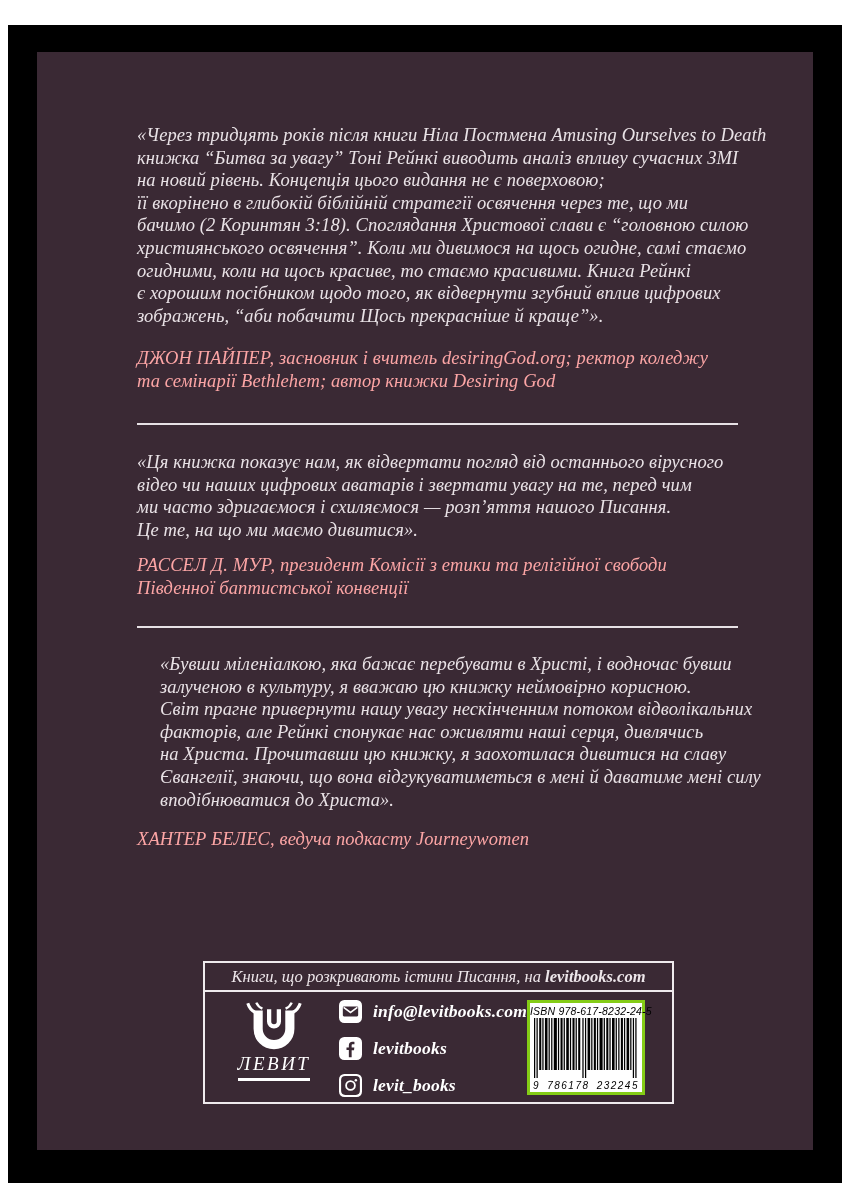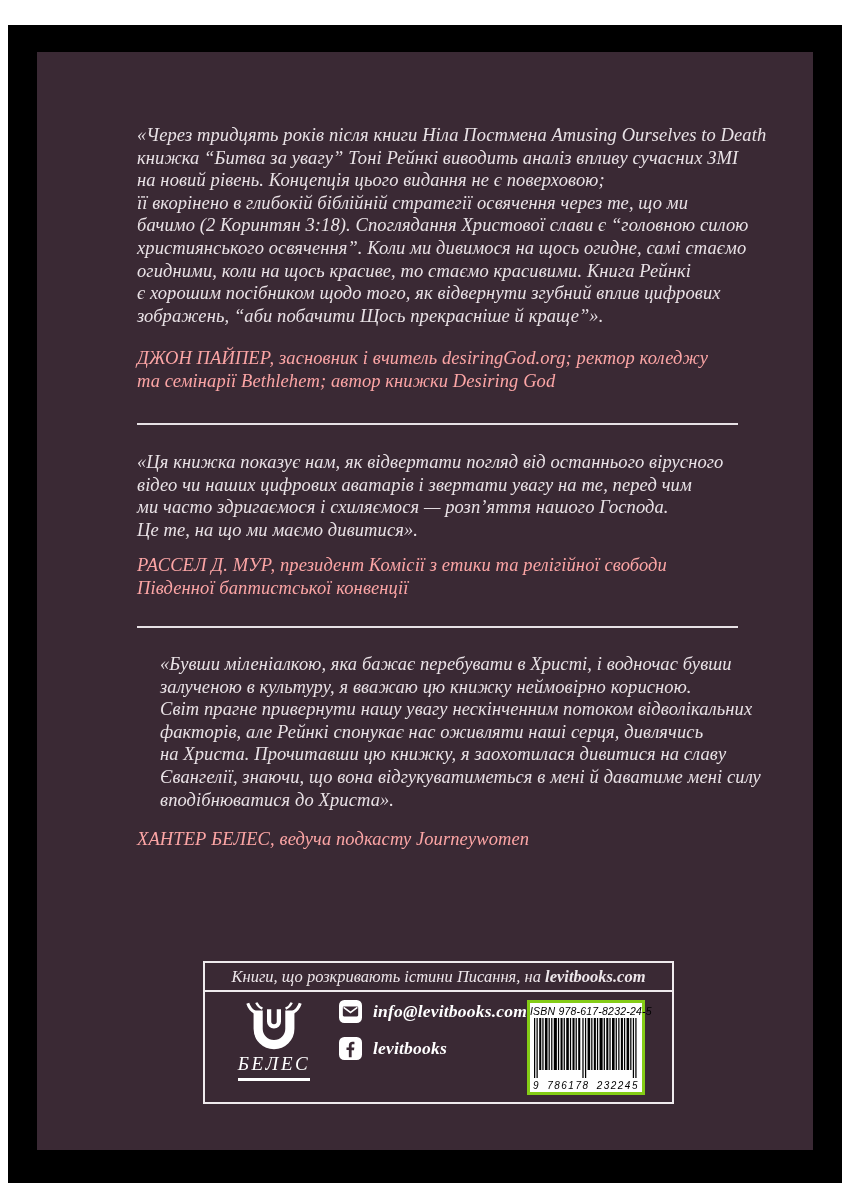--- a/index.html
+++ b/index.html
@@ -92,21 +92,21 @@
 огидними, коли на щось красиве, то стаємо красивими. Книга Рейнкі
 є хорошим посібником щодо того, як відвернути згубний вплив цифрових
 зображень, “аби побачити Щось прекрасніше й краще”».</p>
       <p class="attribution a1">ДЖОН ПАЙПЕР, засновник і вчитель desiringGod.org; ректор коледжу
 та семінарії Bethlehem; автор книжки Desiring God</p>
 
       <div class="divider d1"></div>
 
       <p class="quote q2">«Ця книжка показує нам, як відвертати погляд від останнього вірусного
 відео чи наших цифрових аватарів і звертати увагу на те, перед чим
-ми часто здригаємося і схиляємося — розп’яття нашого Господа.
+ми часто здригаємося і схиляємося — розп’яття нашого Писання.
 Це те, на що ми маємо дивитися».</p>
       <p class="attribution a2">РАССЕЛ Д. МУР, президент Комісії з етики та релігійної свободи
 Південної баптистської конвенції</p>
 
       <div class="divider d2"></div>
 
       <p class="quote q3">«Бувши міленіалкою, яка бажає перебувати в Христі, і водночас бувши
 залученою в культуру, я вважаю цю книжку неймовірно корисною.
 Світ прагне привернути нашу увагу нескінченним потоком відволікальних
 факторів, але Рейнкі спонукає нас оживляти наші серця, дивлячись
@@ -124,21 +124,21 @@
             <span>
               <svg width="62" height="50" viewBox="0 0 100 82" aria-hidden="true">
                 <path d="M24 14 V44 a26 26 0 0 0 52 0 V14" fill="none" stroke="#ffffff" stroke-width="15"></path>
                 <path d="M42 12 V32 a8 8 0 0 0 16 0 V12" fill="none" stroke="#ffffff" stroke-width="7"></path>
                 <path d="M7 2 Q10 12 19 17" fill="none" stroke="#ffffff" stroke-width="5"></path>
                 <path d="M93 2 Q90 12 81 17" fill="none" stroke="#ffffff" stroke-width="5"></path>
                 <path d="M21 1 Q24 8 31 11" fill="none" stroke="#ffffff" stroke-width="4"></path>
                 <path d="M79 1 Q76 8 69 11" fill="none" stroke="#ffffff" stroke-width="4"></path>
               </svg>
             </span>
-            <div class="logo-name">БЕЛЕС</div>
+            <div class="logo-name">ЛЕВИТ</div>
             <div class="logo-underline"></div>
           </div>
 
           <div class="contacts">
             <div class="contact-row">
               <span class="contact-icon">
                 <svg viewBox="0 0 24 24" aria-hidden="true">
                   <rect width="24" height="24" rx="5.5" fill="#ffffff"></rect>
                   <rect x="4" y="6.8" width="16" height="10.4" rx="1.2" fill="#3a2934"></rect>
                   <path d="M4.8 7.6 L12 13 L19.2 7.6" fill="none" stroke="#ffffff" stroke-width="1.6"></path>
@@ -147,20 +147,31 @@
               <span class="contact-label">info@levitbooks.com</span>
             </div>
             <div class="contact-row">
               <span class="contact-icon">
                 <svg viewBox="0 0 24 24" aria-hidden="true">
                   <rect width="24" height="24" rx="5.5" fill="#ffffff"></rect>
                   <path fill="#3a2934" d="M13.2 21v-7.3h2.45l.37-2.85H13.2V9.03c0-.82.23-1.38 1.41-1.38h1.5V5.1c-.26-.03-1.15-.11-2.19-.11-2.17 0-3.65 1.32-3.65 3.75v2.09H7.82v2.85h2.45V21h2.93z"></path>
                 </svg>
               </span>
               <span class="contact-label">levitbooks</span>
+            </div>
+            <div class="contact-row">
+              <span class="contact-icon">
+                <svg viewBox="0 0 24 24" aria-hidden="true">
+                  <rect width="24" height="24" rx="5.5" fill="#ffffff"></rect>
+                  <rect x="2.2" y="2.2" width="19.6" height="19.6" rx="4.3" fill="#3a2934"></rect>
+                  <circle cx="12" cy="12" r="4.6" fill="none" stroke="#ffffff" stroke-width="1.9"></circle>
+                  <circle cx="17.6" cy="6.4" r="1.3" fill="#ffffff"></circle>
+                </svg>
+              </span>
+              <span class="contact-label">levit_books</span>
             </div>
           </div>
 
           <div class="barcode">
             <div class="isbn-label">ISBN 978-617-8232-24-5</div>
             <svg class="bars" viewBox="0 0 100 60" preserveAspectRatio="none" aria-hidden="true">
               <g fill="#000000">
                 <rect x="0" y="0" width="1.2" height="60"></rect>
                   <rect x="2.4" y="0" width="1.2" height="60"></rect>
                 <rect x="5" y="0" width="2" height="52"></rect>

